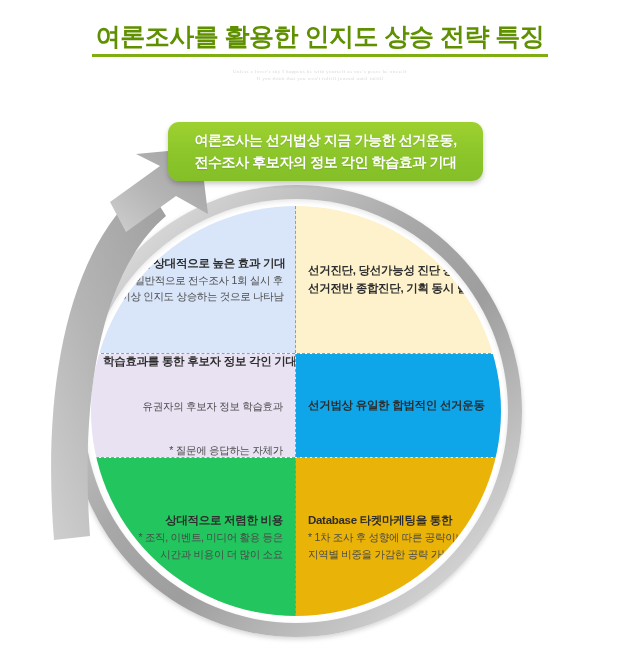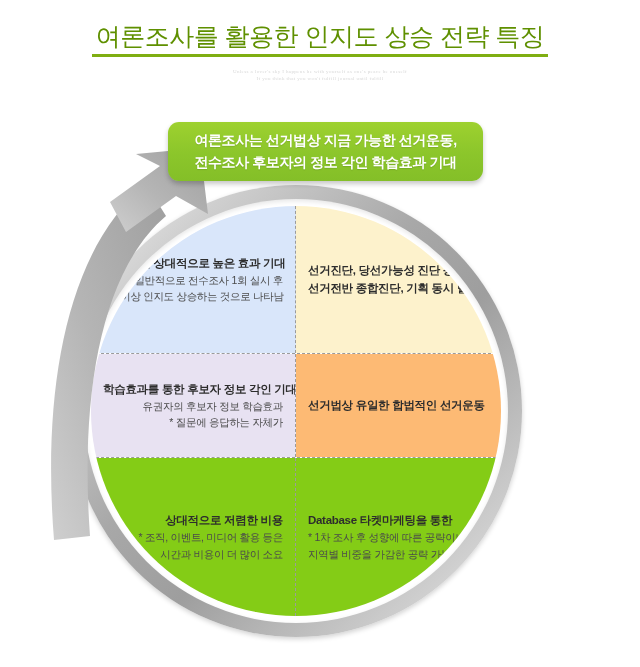--- a/index.html
+++ b/index.html
@@ -19,21 +19,21 @@
   #title-block {
     position: absolute;
     top: 22px;
     left: 0;
     width: 640px;
     text-align: center;
   }
   #page-title {
     display: inline-block;
     font-size: 25px;
-    font-weight: normal;
+    font-weight: bold;
     color: #5f9000;
     letter-spacing: -0.5px;
     border-bottom: 3px solid #7fae12;
     padding: 0 4px 3px 4px;
     line-height: 1.15;
     white-space: nowrap;
   }
   #subtitle-block {
     position: absolute;
     top: 68px;
@@ -124,24 +124,24 @@
     letter-spacing: -0.3px;
     line-height: 1.55;
     white-space: nowrap;
   }
   .al-right { text-align: right; }
   .al-left  { text-align: left; }
 
   
   #seg-1 { background: #d9e6fa; }
   #seg-2 { background: #fdf2cc; }
-  #seg-3 { background: #e8e2f2; }
-  #seg-4 { background: #fdba74; }
-  #seg-5 { background: #84cc16; }
-  #seg-6 { background: #84cc16; }
+  #seg-3 { background: #e8e2f2; gap: 28px; }
+  #seg-4 { background: #0ea5e9; }
+  #seg-5 { background: #22c55e; }
+  #seg-6 { background: #eab308; }
 
   
   #arrow-svg {
     position: absolute;
     left: 48px;
     top: 140px;
     width: 200px;
     height: 420px;
     pointer-events: none;
   }

